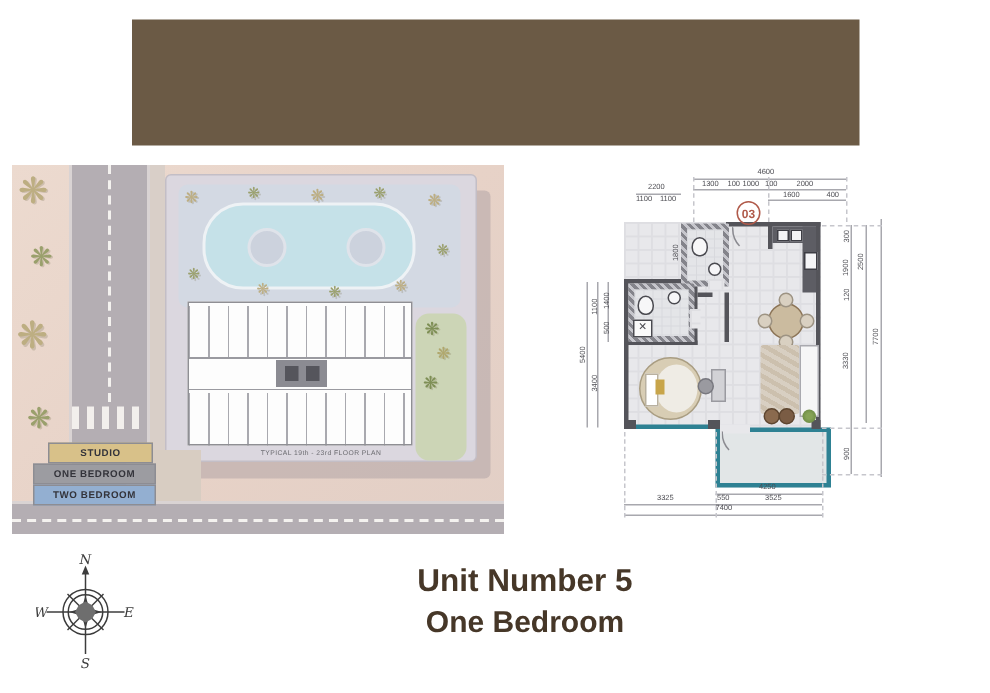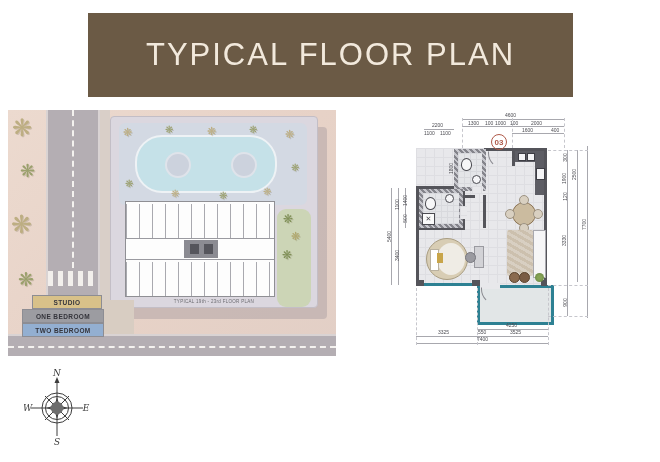--- a/index.html
+++ b/index.html
@@ -109,21 +109,20 @@
           color:#463728;font-weight:bold;}
   #footer .f1{font-size:21px;}
   #footer .f2{font-size:20px;margin-top:4px;}
 </style>
 </head>
 <body>
 
 <div id="page">
 
   <div id="banner" style="background-color: rgb(107, 90, 69);">
-    <div class="t1" style="color:#f2e9dc;">TYPICAL FLOOR PLAN</div>
   </div>
 
   <div id="site">
     <div class="road-v">
       <div class="dash-v"></div>
       <div class="crosswalk"></div>
     </div>
     <div class="sidewalk"></div>
     <div class="road-h">
       <div class="dash-h"></div>
@@ -312,14 +311,18 @@
     <polygon fill="#6e6e6e" points="33,33 37.5,35.5 40,40 37.5,44.5 33,47 28.5,44.5 26,40 28.5,35.5"></polygon>
     <polygon fill="#3c3c3c" points="33,9 35.5,15 30.5,15"></polygon>
     <g font-family="DejaVu Serif, serif" font-style="italic" font-size="9" fill="#3c3c3c" text-anchor="middle">
       <text x="33" y="8">N</text>
       <text x="33" y="77">S</text>
       <text x="62" y="43">E</text>
       <text x="3.5" y="43">W</text>
     </g>
   </svg>
 
+  <div id="footer">
+    <div class="f1">Unit Number 5</div>
+    <div class="f2">One Bedroom</div>
+  </div>
 
 </div>
 
 </body></html>

